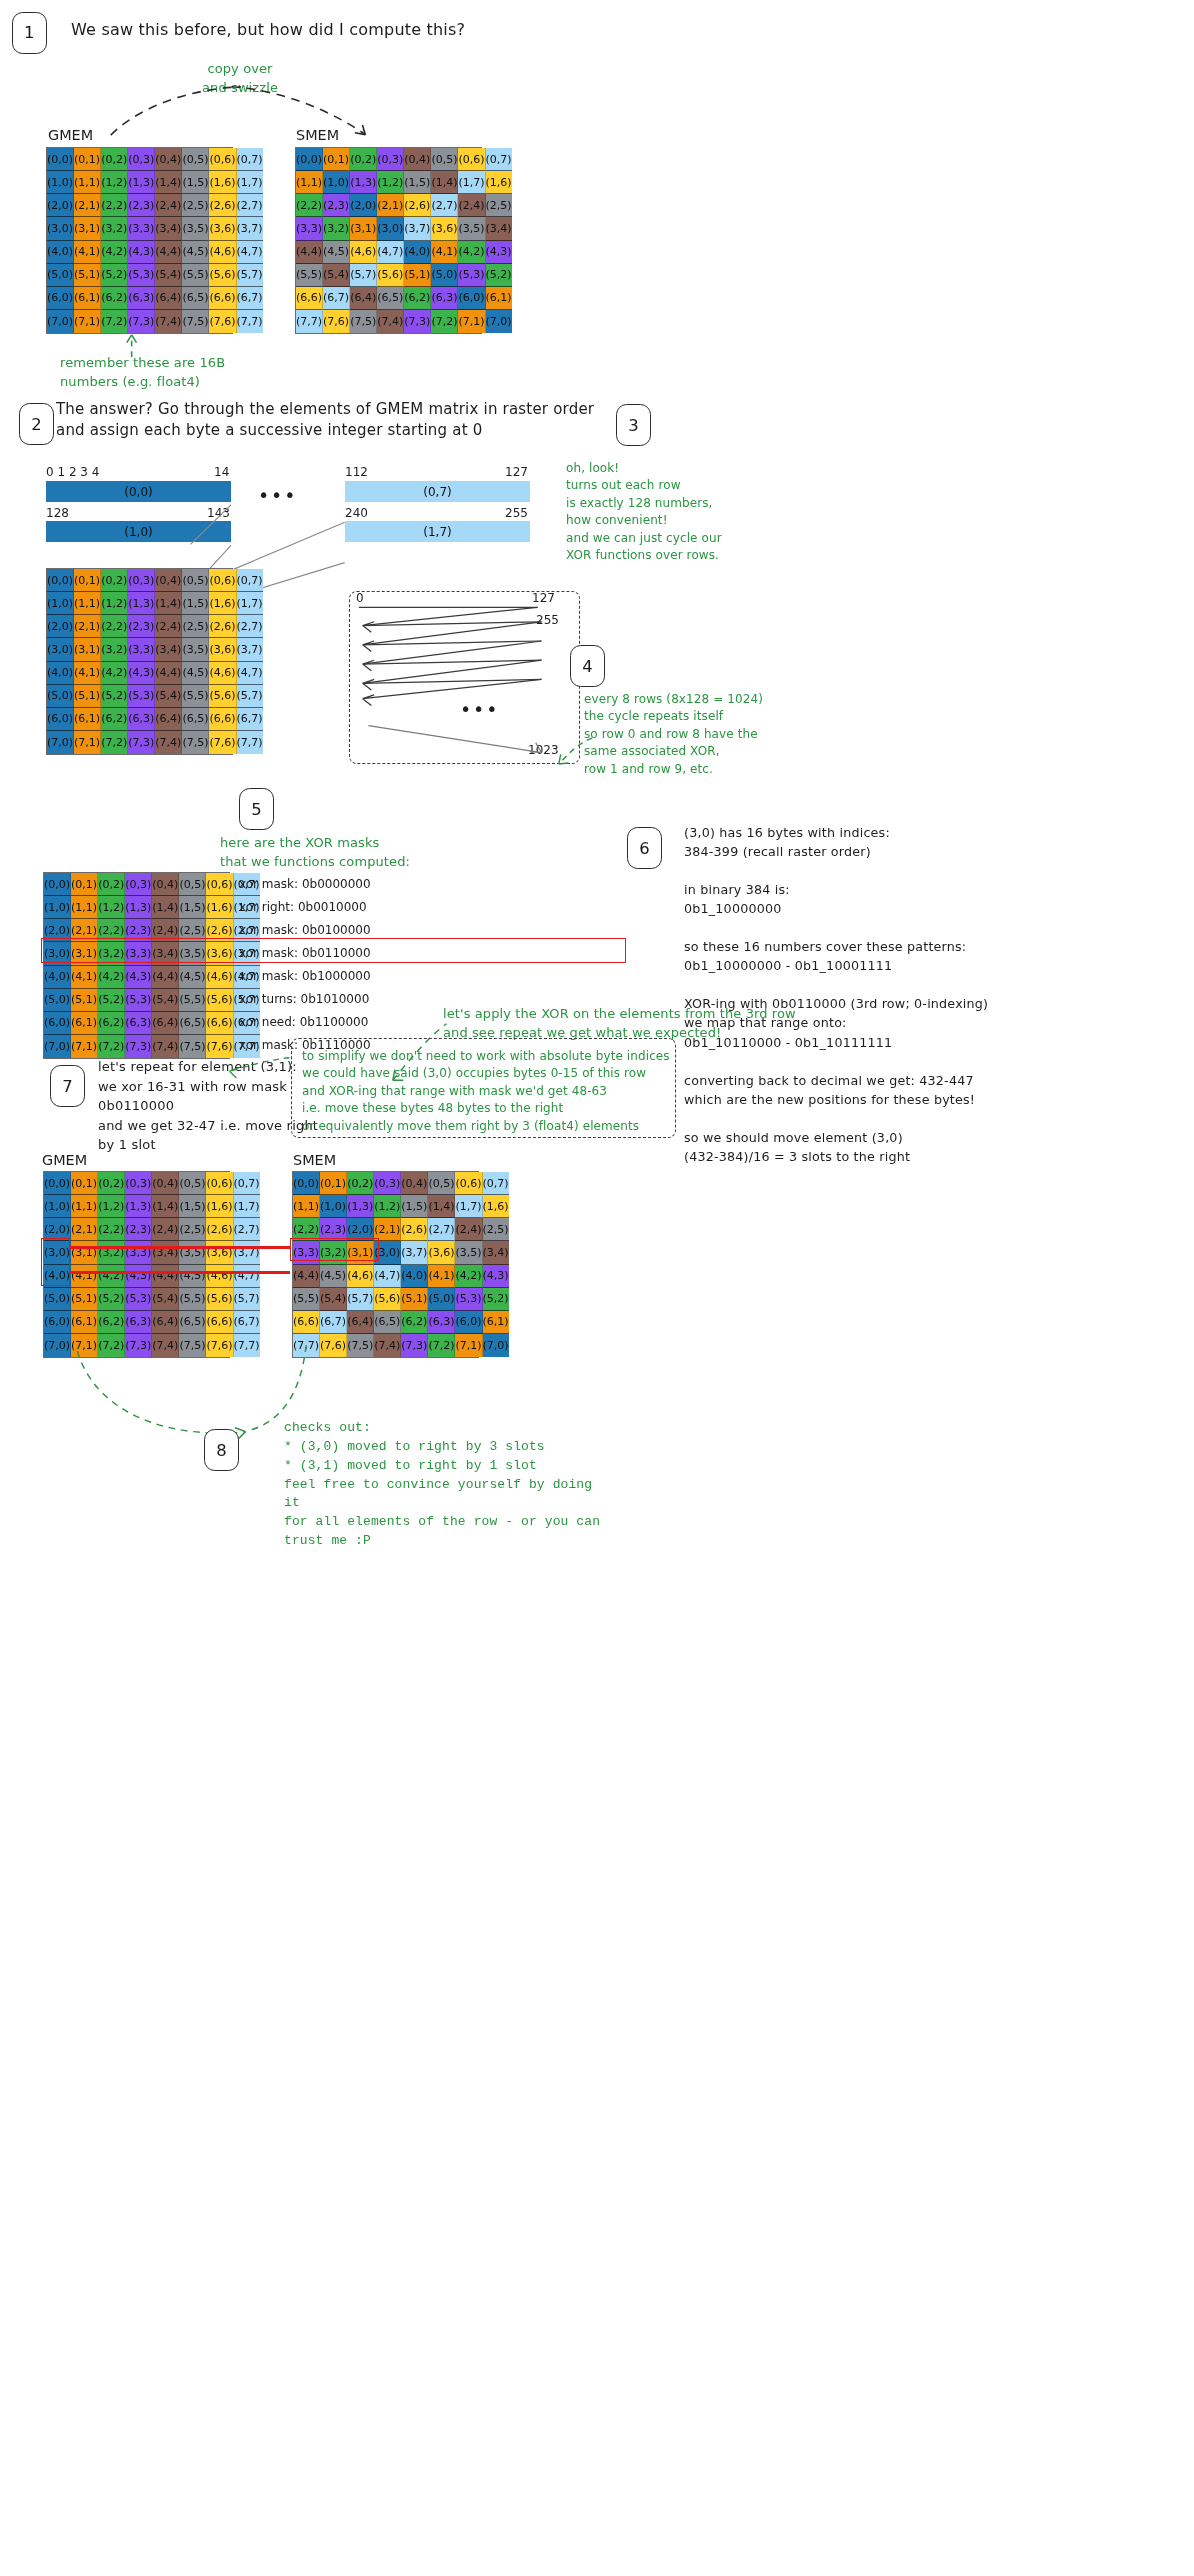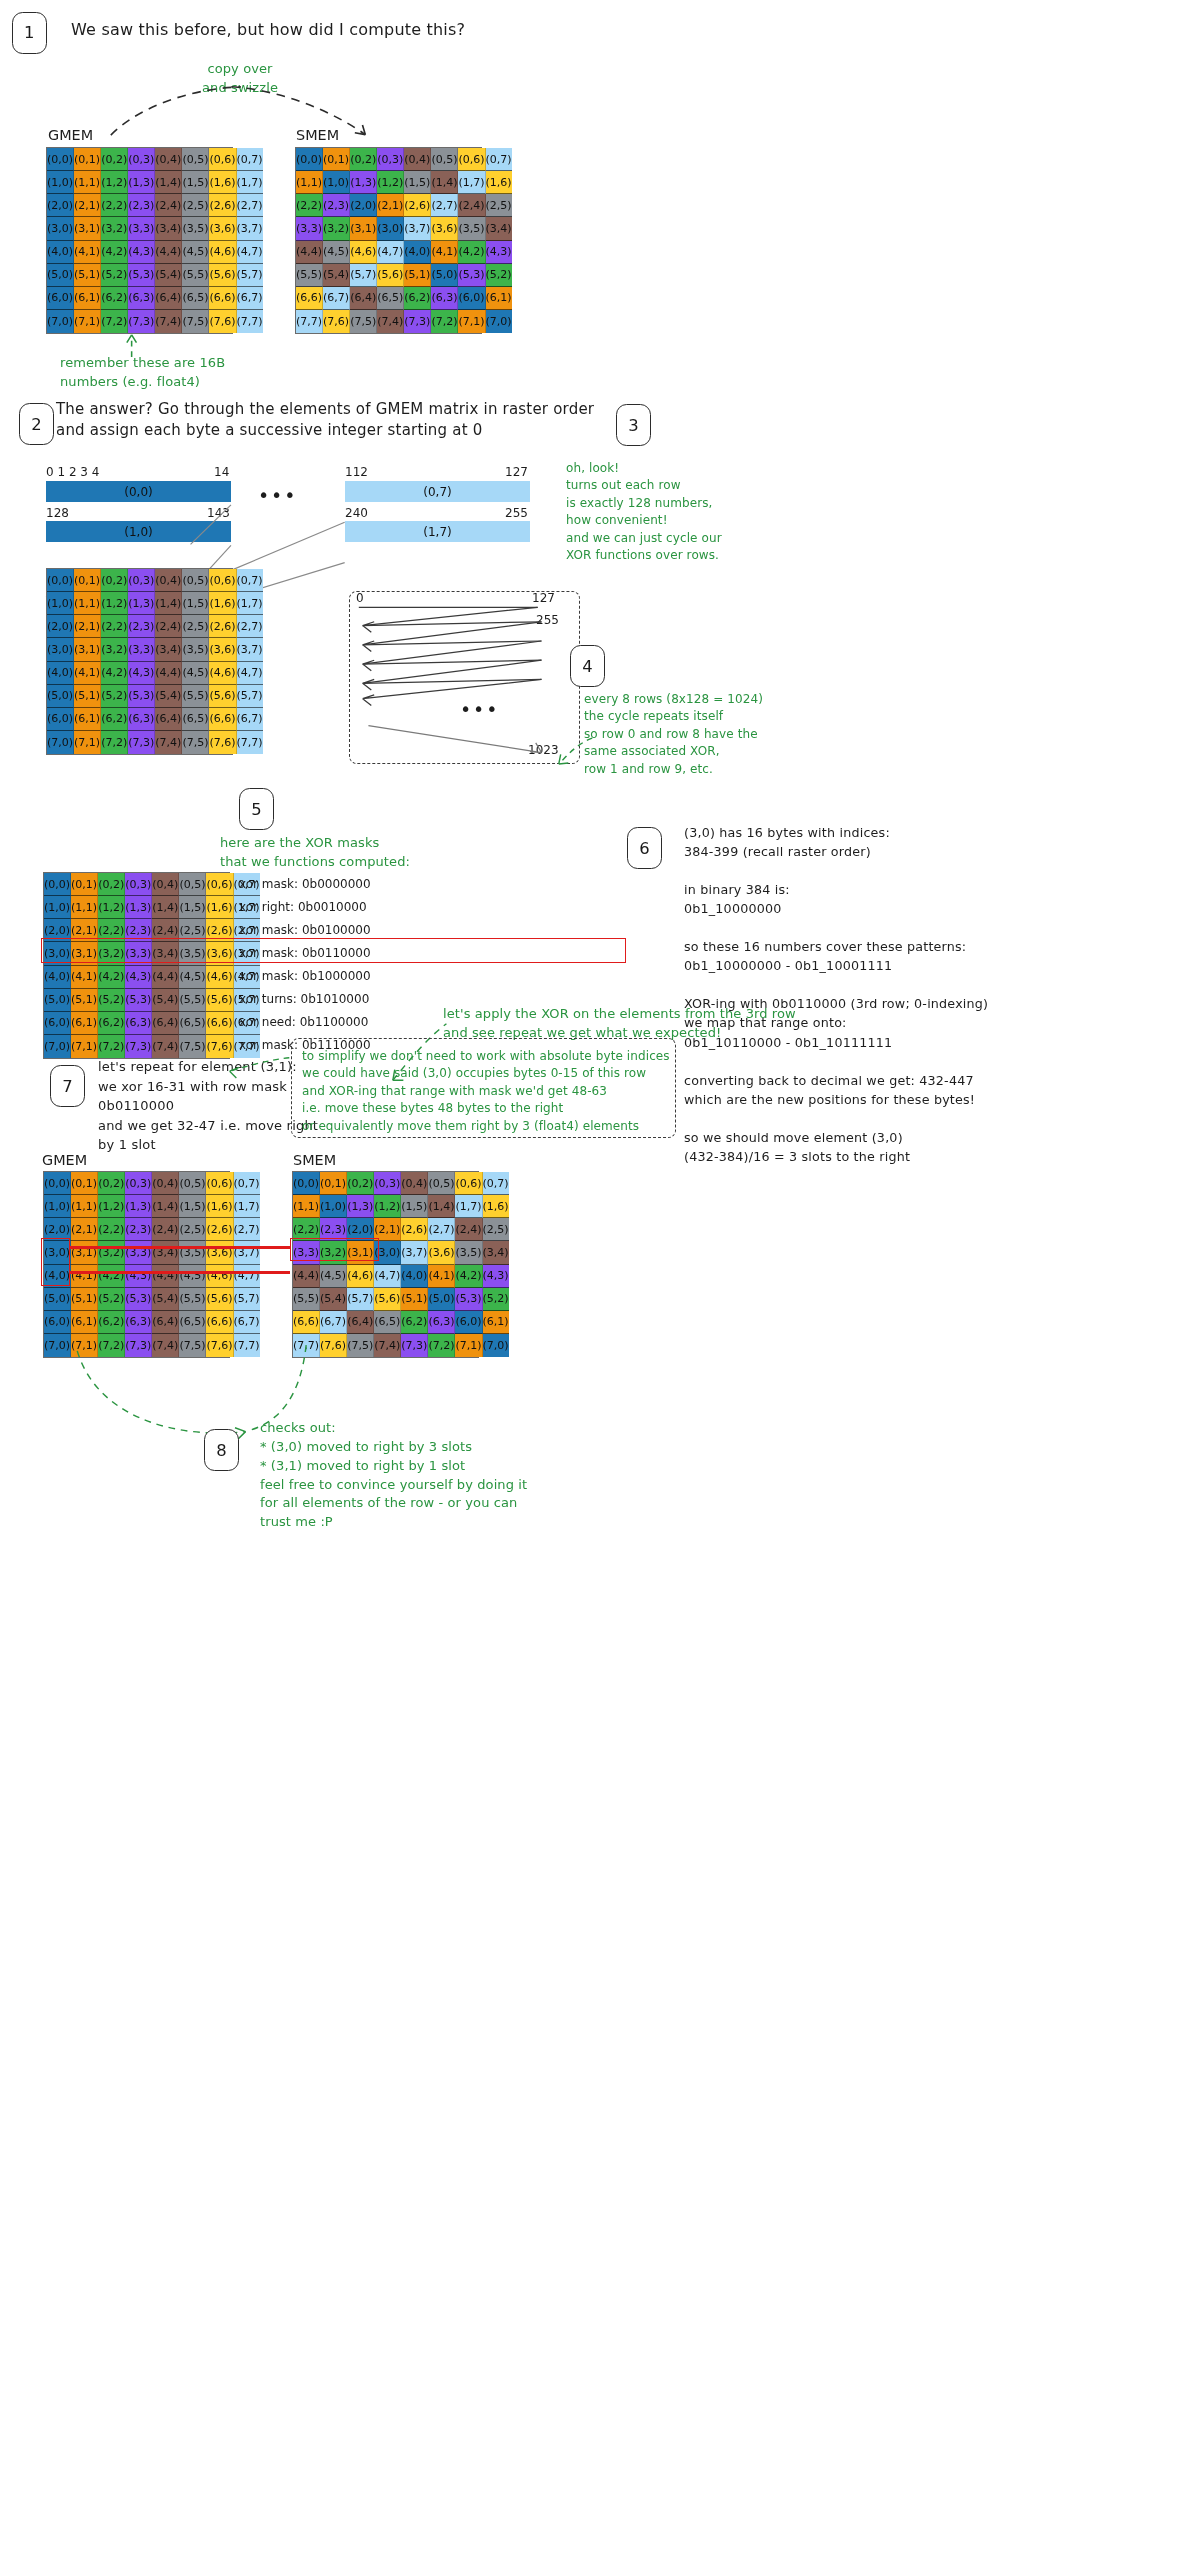--- a/index.html
+++ b/index.html
@@ -631,19 +631,19 @@
 <div class="abs" style="left:70px;top:1271px;width:220px;height:2.9px;background:#e01b1b;"></div>
 
 <svg class="abs" style="left:58px;top:1339px;" width="404" height="116" viewBox="0 0 420 120">
   <path d="M 20 12 C 40 80, 120 104, 195 96" stroke="#2a9440" stroke-width="1.5" fill="none" stroke-dasharray="7 6"></path>
   <path d="M 195 96 l -11 -4 M 195 96 l -8 8" stroke="#2a9440" stroke-width="1.5" fill="none"></path>
   <path d="M 258 6 C 252 60, 230 86, 198 95" stroke="#2a9440" stroke-width="1.5" fill="none" stroke-dasharray="7 6"></path>
 </svg>
 <div class="abs bubble" style="left:204px;top:1429px;">
   <span>8</span>
 </div>
-<div class="abs green" style="left:260px;top:1419px;width:327px;">checks out:
+<div class="abs green" style="left:284px;top:1419px;width:327px;font-family:Liberation Mono, monospace;">checks out:
 * (3,0) moved to right by 3 slots
 * (3,1) moved to right by 1 slot
 feel free to convince yourself by doing it
 for all elements of the row - or you can
 trust me :P</div>
 
 
 </body></html>

